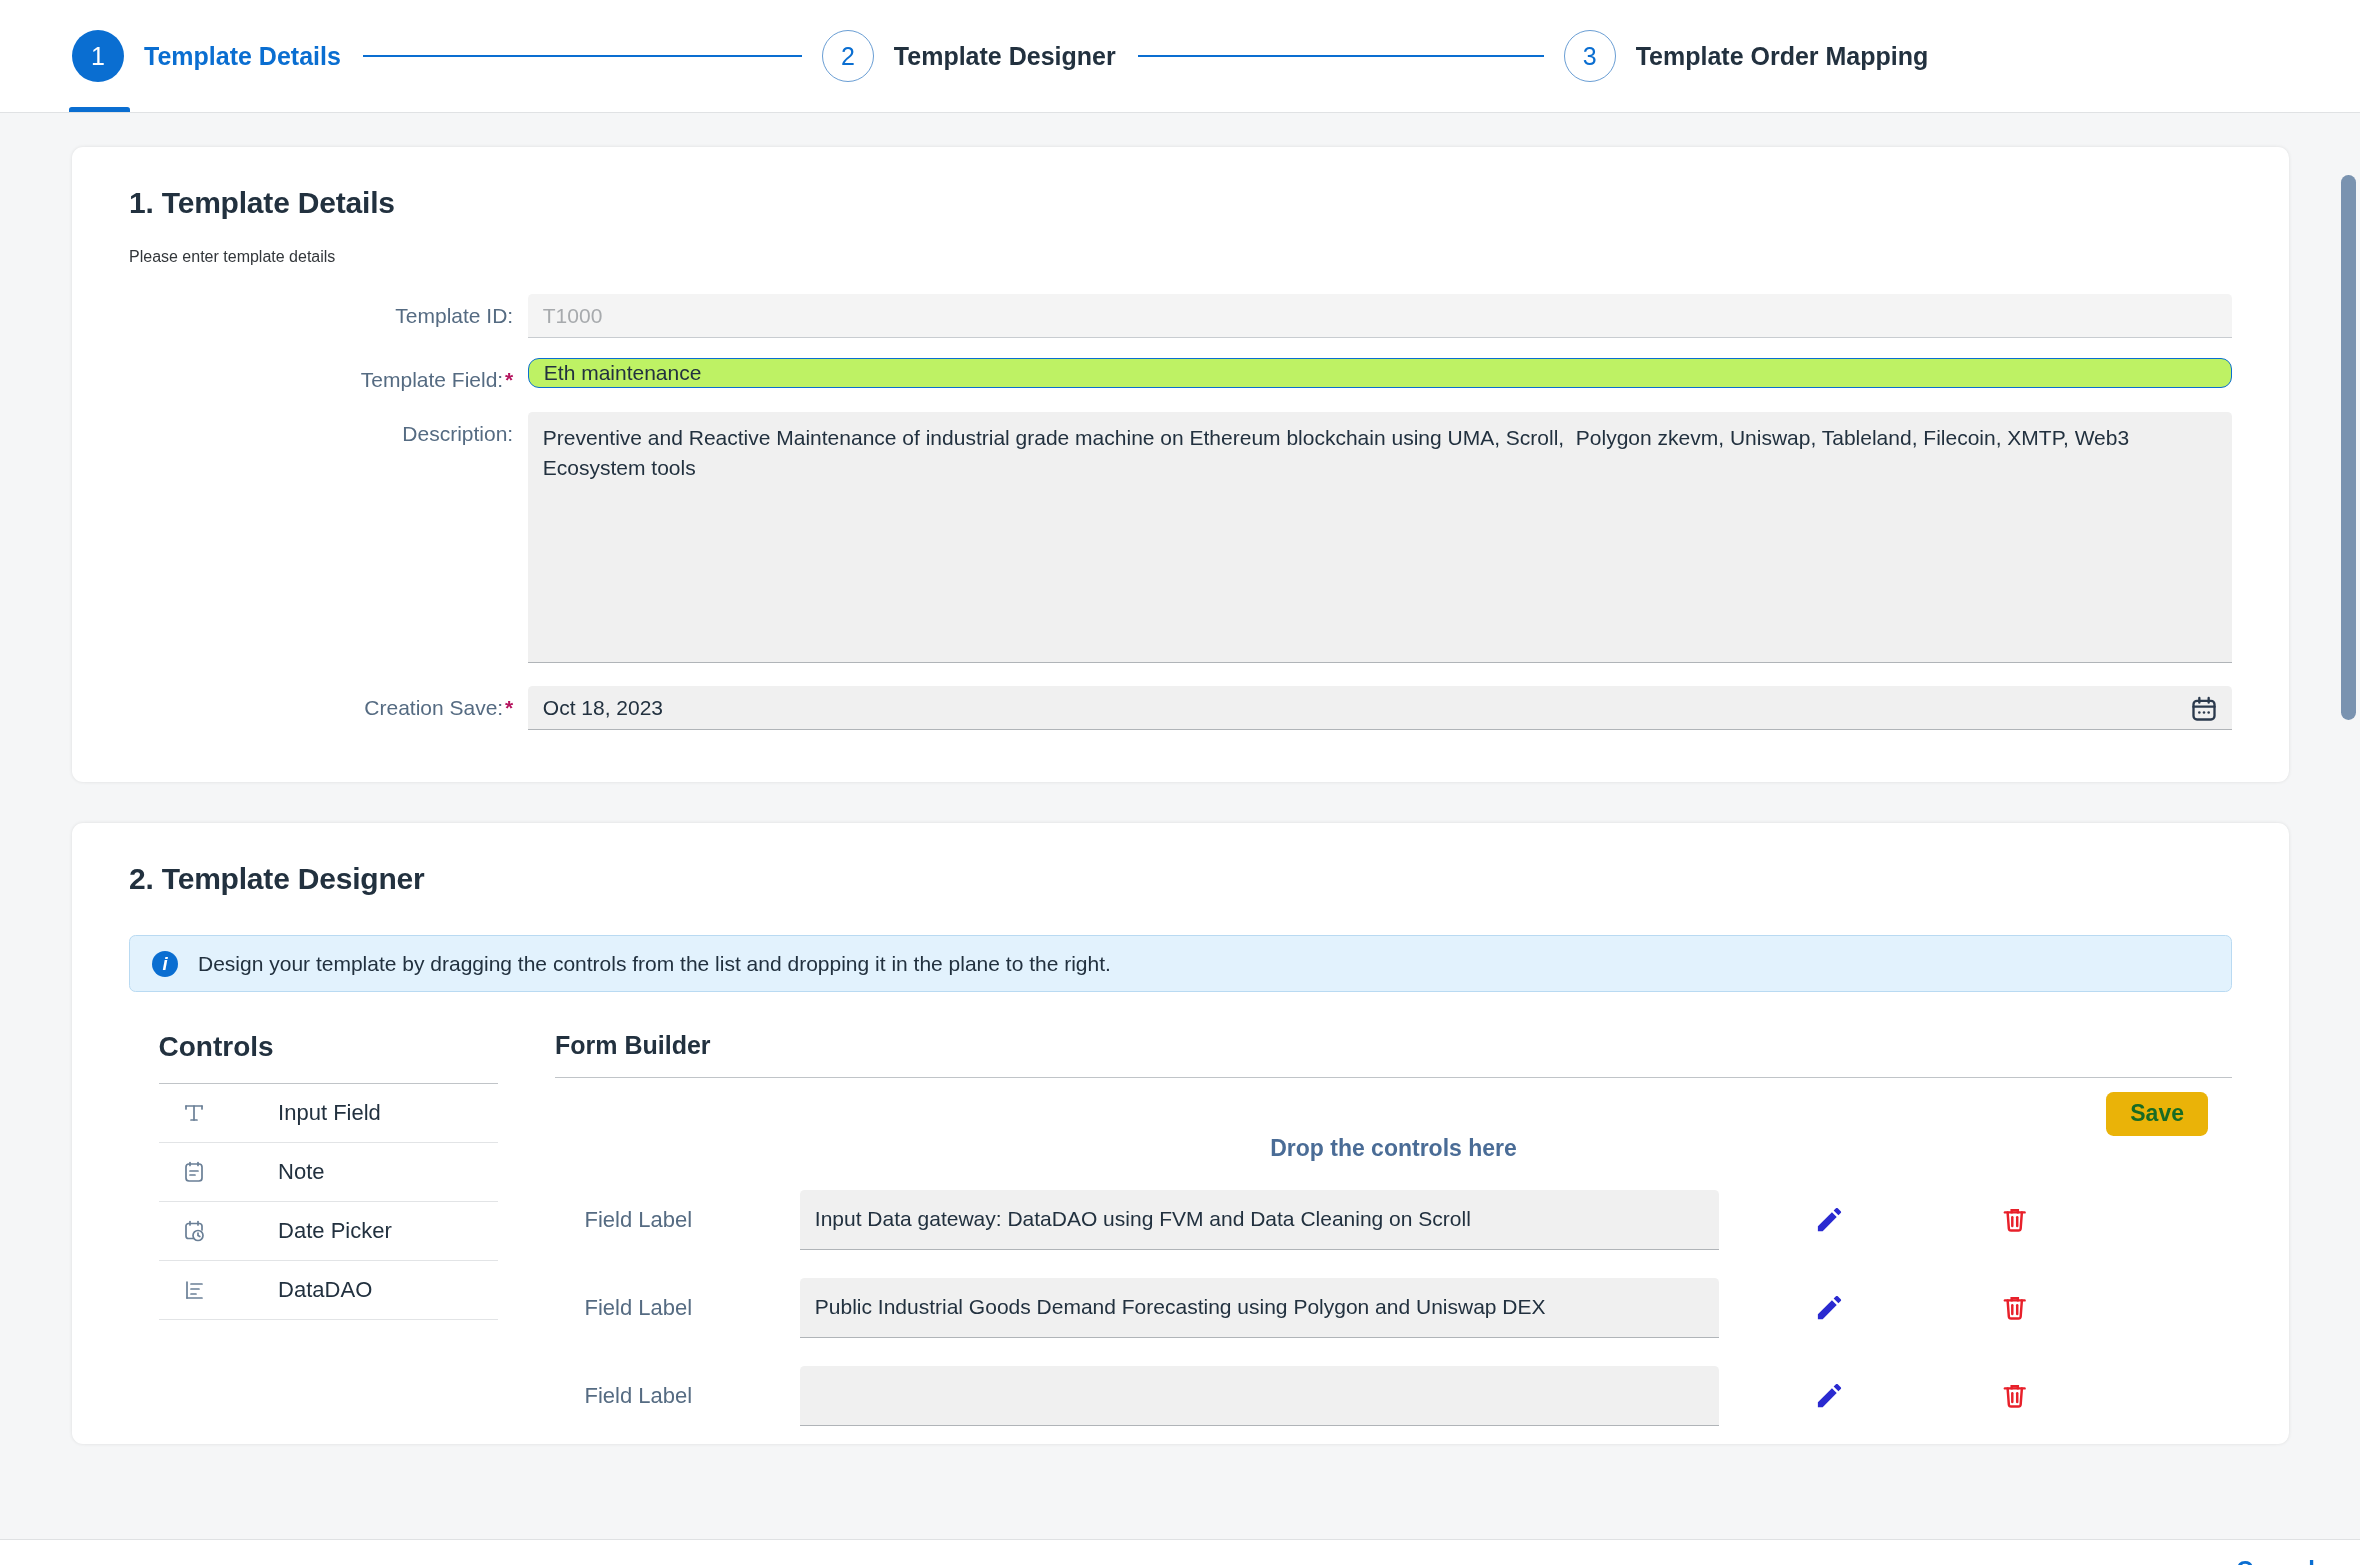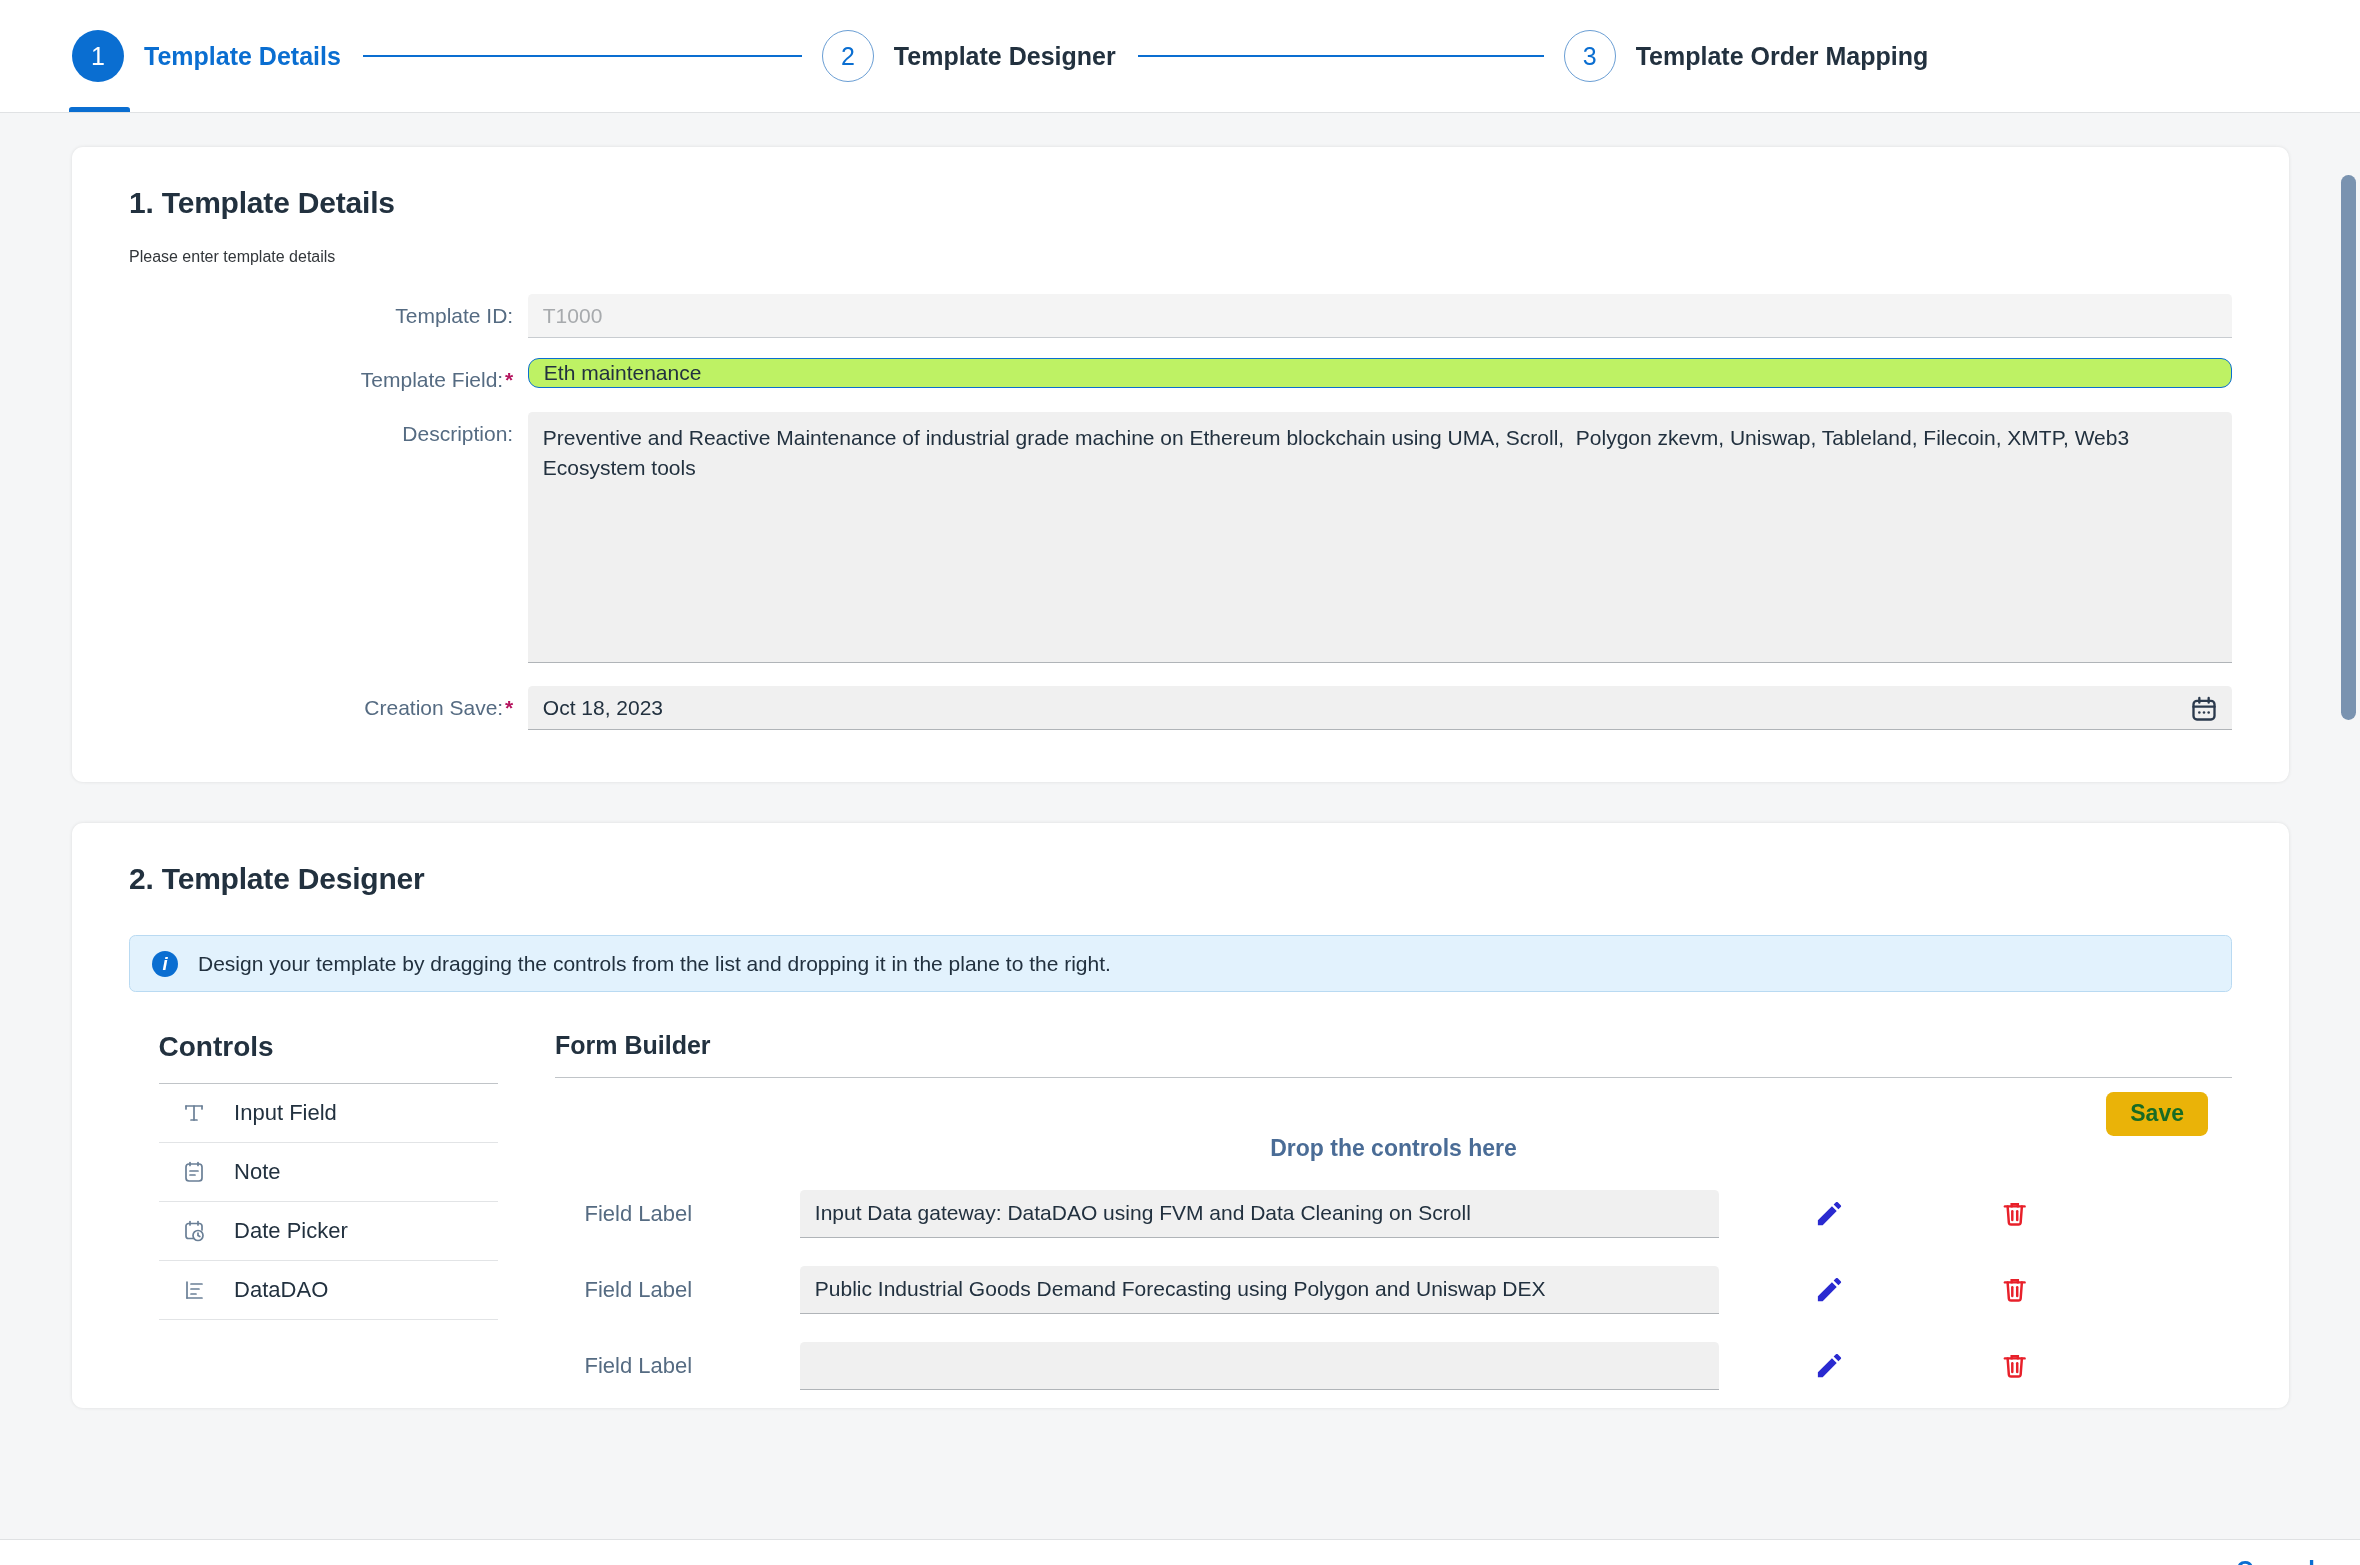--- a/index.html
+++ b/index.html
@@ -138,20 +138,21 @@
   
   .designer { display: flex; margin-top: 39px; }
   .controls-col { width: 369px; flex: none; padding-left: 29.5px; }
   .controls-title { font-size: 28px; font-weight: bold; color: #22313f; }
   .controls-list { margin-top: 20px; border-top: 1.8px solid #c0c4c8; }
   .ctrl-item {
     display: flex; align-items: center;
     height: 59px;
     border-bottom: 0.9px solid #e2e4e6;
     cursor: grab;
+    gap: 44px;
   }
   .ctrl-ico {
     width: 37px; flex: none; display: flex; align-items: center; justify-content: center;
     margin-left: 16.6px; color: #6a7f96;
   }
   .ctrl-label { font-size: 22px; color: #22313f; margin-left: 22px; }
 
   .builder-col { flex: 1; padding-left: 57px; position: relative; }
   .builder-title { font-size: 25px; font-weight: bold; color: #22313f; padding-bottom: 16.6px; }
   .builder-rule { border-top: 1.8px solid #c0c4c8; }
@@ -163,21 +164,21 @@
     font-size: 23px; font-weight: bold;
     padding: 8.3px 24px; cursor: pointer;
   }
   .drop-hint {
     text-align: center; font-size: 23px; font-weight: bold;
     color: #4a6c96; margin-top: 57px;
   }
   .brow { display: flex; align-items: center; margin-top: 28px; }
   .brow-label { width: 245px; flex: none; font-size: 22px; color: #556b82; padding-left: 29.5px; }
   .brow-input {
-    width: 919px; height: 48px;
+    width: 919px; height: 60px;
     background: #f0f0f0;
     border: none; border-bottom: 1.8px solid #b0b4b8;
     border-radius: 4.6px 4.6px 0 0;
     font-family: "Liberation Sans", sans-serif;
     font-size: 21px; color: #22313f;
     padding: 0 14.8px; outline: none;
   }
   .icon-btn {
     background: none; border: none; padding: 0; cursor: pointer;
     display: flex; align-items: center; justify-content: center;

